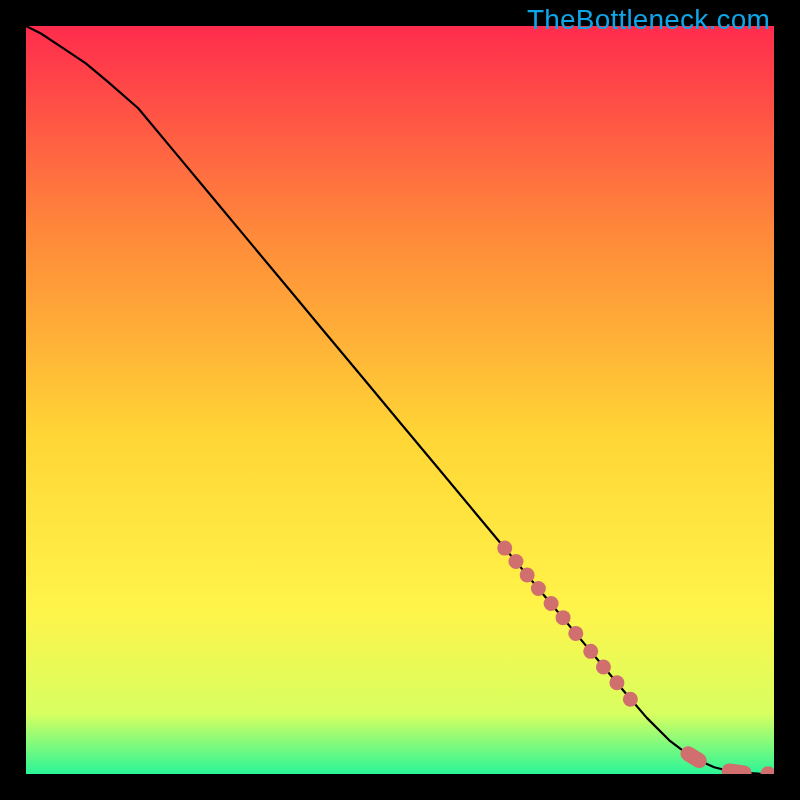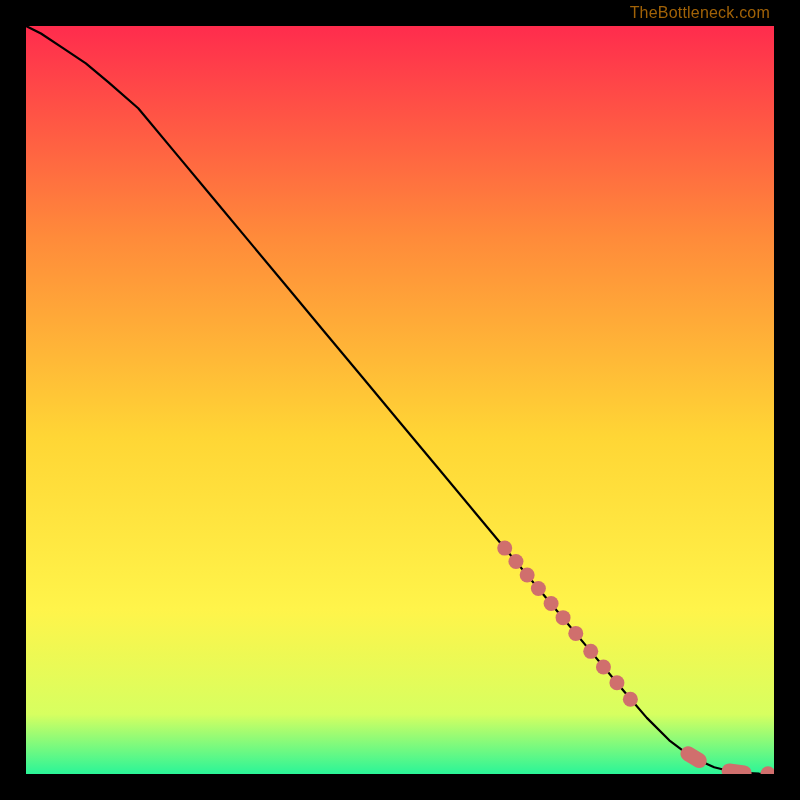--- a/index.html
+++ b/index.html
@@ -33,22 +33,22 @@
     inset: 0;
     width: 748px;
     height: 748px;
     overflow: visible;
   }
   .watermark {
     position: absolute;
     top: 4px;
     right: 30px;
     text-align: right;
-    color: #a16207;
-    font-size: 16px;
+    color: #0ea5e9;
+    font-size: 28px;
     font-weight: 400;
     letter-spacing: 0.2px;
     user-select: none;
   }
 </style>
 </head>
 <body>
 
 <div class="stage">
 

